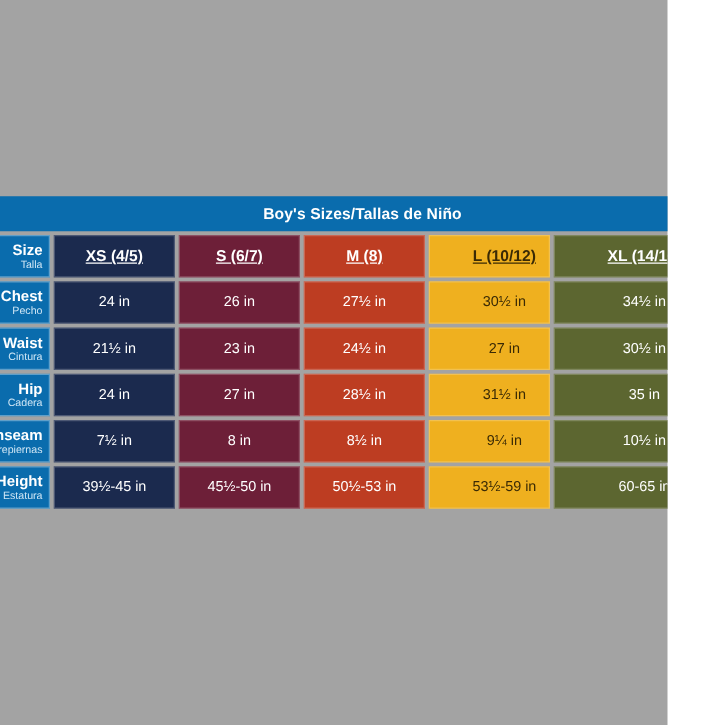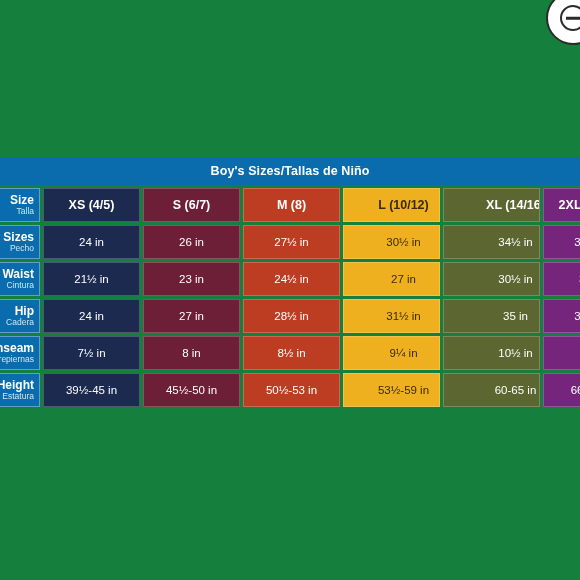--- a/index.html
+++ b/index.html
@@ -6,23 +6,23 @@
   * { box-sizing: border-box; }
   html, body {
     margin: 0; padding: 0;
     width: 580px; height: 580px;
     background: #ffffff;
     font-family: "Liberation Sans", sans-serif;
     overflow: hidden;
   }
   #stage {
     position: relative;
-    width: 580px;
+    width: 534px;
     height: 580px;
-    background: #15803d;
+    background: #a3a3a3;
     overflow: hidden;
   }
 
   
   #zoom-out-btn {
     position: absolute;
     top: -9px;
     left: 546px;
     width: 54px;
     height: 54px;
@@ -117,20 +117,21 @@
     color: #cfe6f5;
     white-space: nowrap;
   }
   .rowlabel.corner { background: #0a6cad; }
 
   
   .hdr {
     font-weight: bold;
     font-size: 12.5px;
     white-space: nowrap;
+    text-decoration: underline;
   }
   .val { font-size: 11.5px; white-space: nowrap; }
 
   
   .c-navy   { background: #1b2a4e; }
   .c-maroon { background: #6d1f38; }
   .c-rust   { background: #bd3d22; }
   .c-gold   { background: #efb01f; color: #3a2a05 !important; padding-left: 24px; }
   .c-olive  { background: #5c6630; padding-left: 48px; }
   .c-purple { background: #76257d; }
@@ -173,21 +174,21 @@
           <span class="hdr">L (10/12)</span>
         </div>
       <div class="cell c-olive">
           <span class="hdr">XL (14/16)</span>
         </div>
       <div class="cell c-purple">
           <span class="hdr">2XL (18/20)</span>
         </div>
 
       <div class="cell rowlabel">
-        <span class="en">Sizes</span>
+        <span class="en">Chest</span>
         <span class="es">Pecho</span>
       </div>
       <div class="cell c-navy">
           <span class="val">24 in</span>
         </div>
       <div class="cell c-maroon">
           <span class="val">26 in</span>
         </div>
       <div class="cell c-rust">
           <span class="val">27½ in</span>

